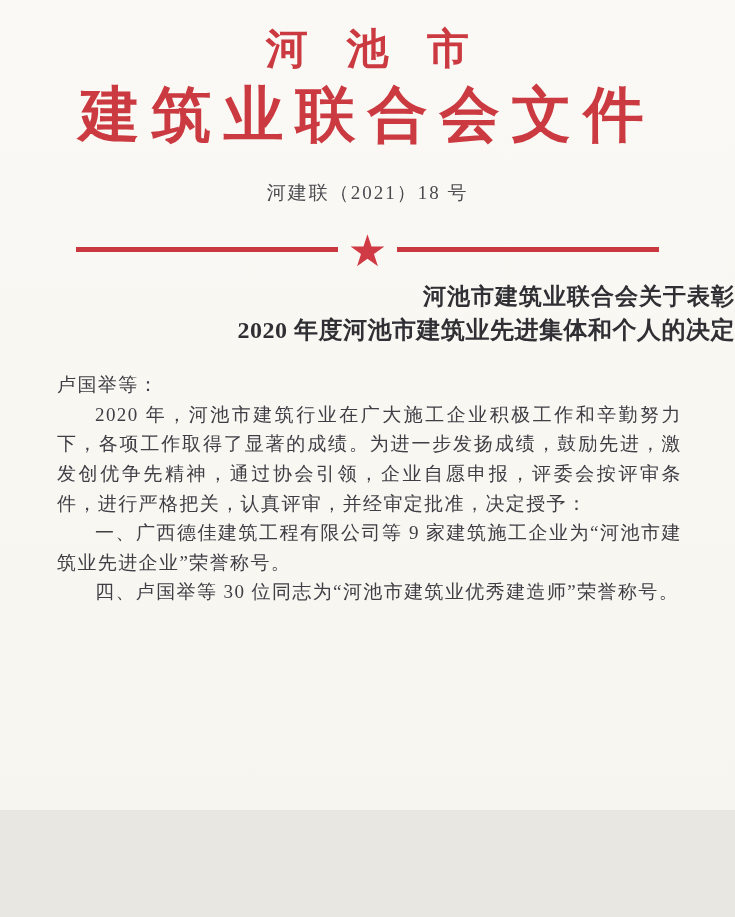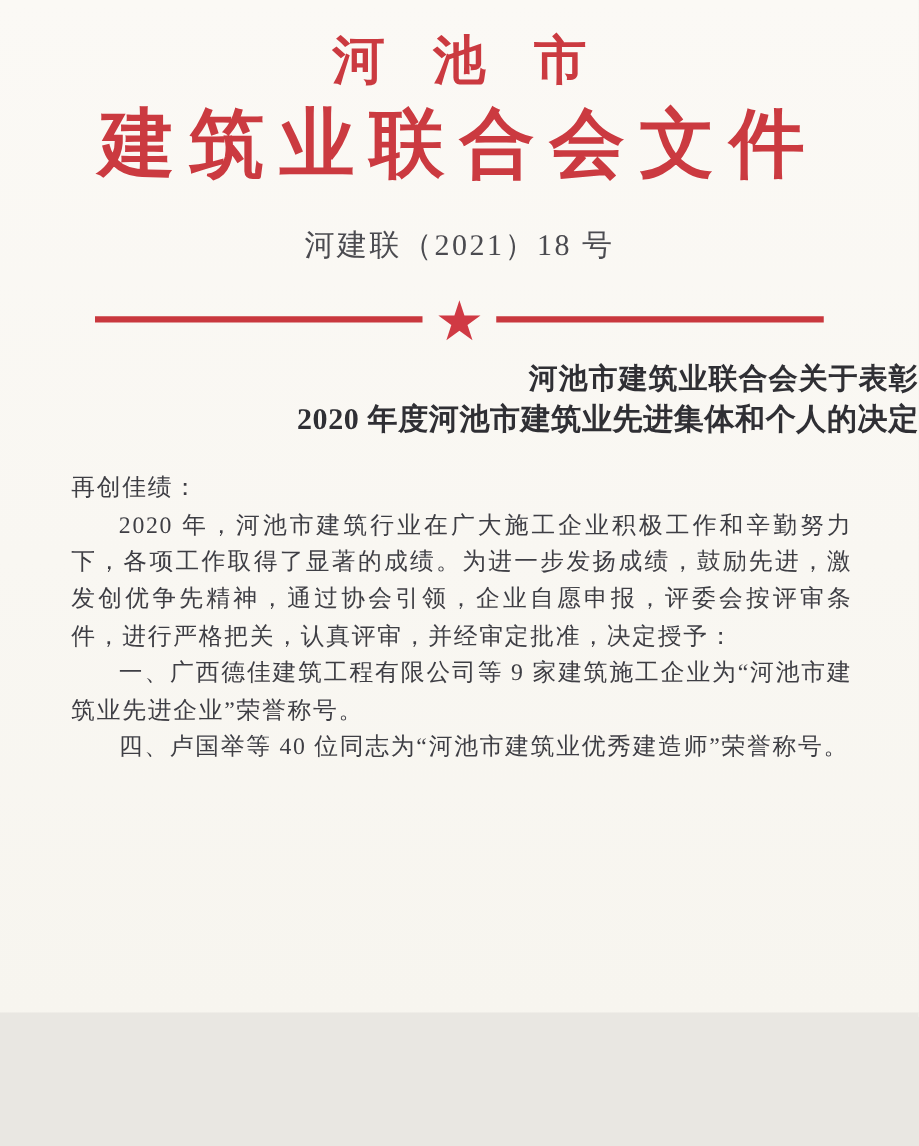--- a/index.html
+++ b/index.html
@@ -36,21 +36,21 @@
     font-weight: bold;
     color: #cb3a40;
     letter-spacing: 12px;
     line-height: 1.1;
   }
 
   
   .doc-number {
     margin-top: 32px;
     text-align: center;
-    font-size: 24px;
+    font-size: 19px;
     color: #4b4b50;
     letter-spacing: 2px;
   }
 
   
   .divider {
     margin-top: 22px;
     display: flex;
     align-items: center;
     justify-content: center;
@@ -119,19 +119,19 @@
     <span class="star">★</span>
     <span class="rule"></span>
   </div>
 
   <div class="doc-title">
     <div class="t1">河池市建筑业联合会关于表彰</div>
     <div class="t2">2020 年度河池市建筑业先进集体和个人的决定</div>
   </div>
 
   <div class="doc-body">
-    <p>再创佳绩：</p>
+    <p>卢国举等：</p>
     <p class="indent">2020 年，河池市建筑行业在广大施工企业积极工作和辛勤努力下，各项工作取得了显著的成绩。为进一步发扬成绩，鼓励先进，激发创优争先精神，通过协会引领，企业自愿申报，评委会按评审条件，进行严格把关，认真评审，并经审定批准，决定授予：</p>
     <p class="indent">一、广西德佳建筑工程有限公司等 9 家建筑施工企业为“河池市建筑业先进企业”荣誉称号。</p>
-    <p class="indent">四、卢国举等 40 位同志为“河池市建筑业优秀建造师”荣誉称号。</p>
+    <p class="indent">四、卢国举等 30 位同志为“河池市建筑业优秀建造师”荣誉称号。</p>
   </div>
 
 </div>
 
 </body></html>

